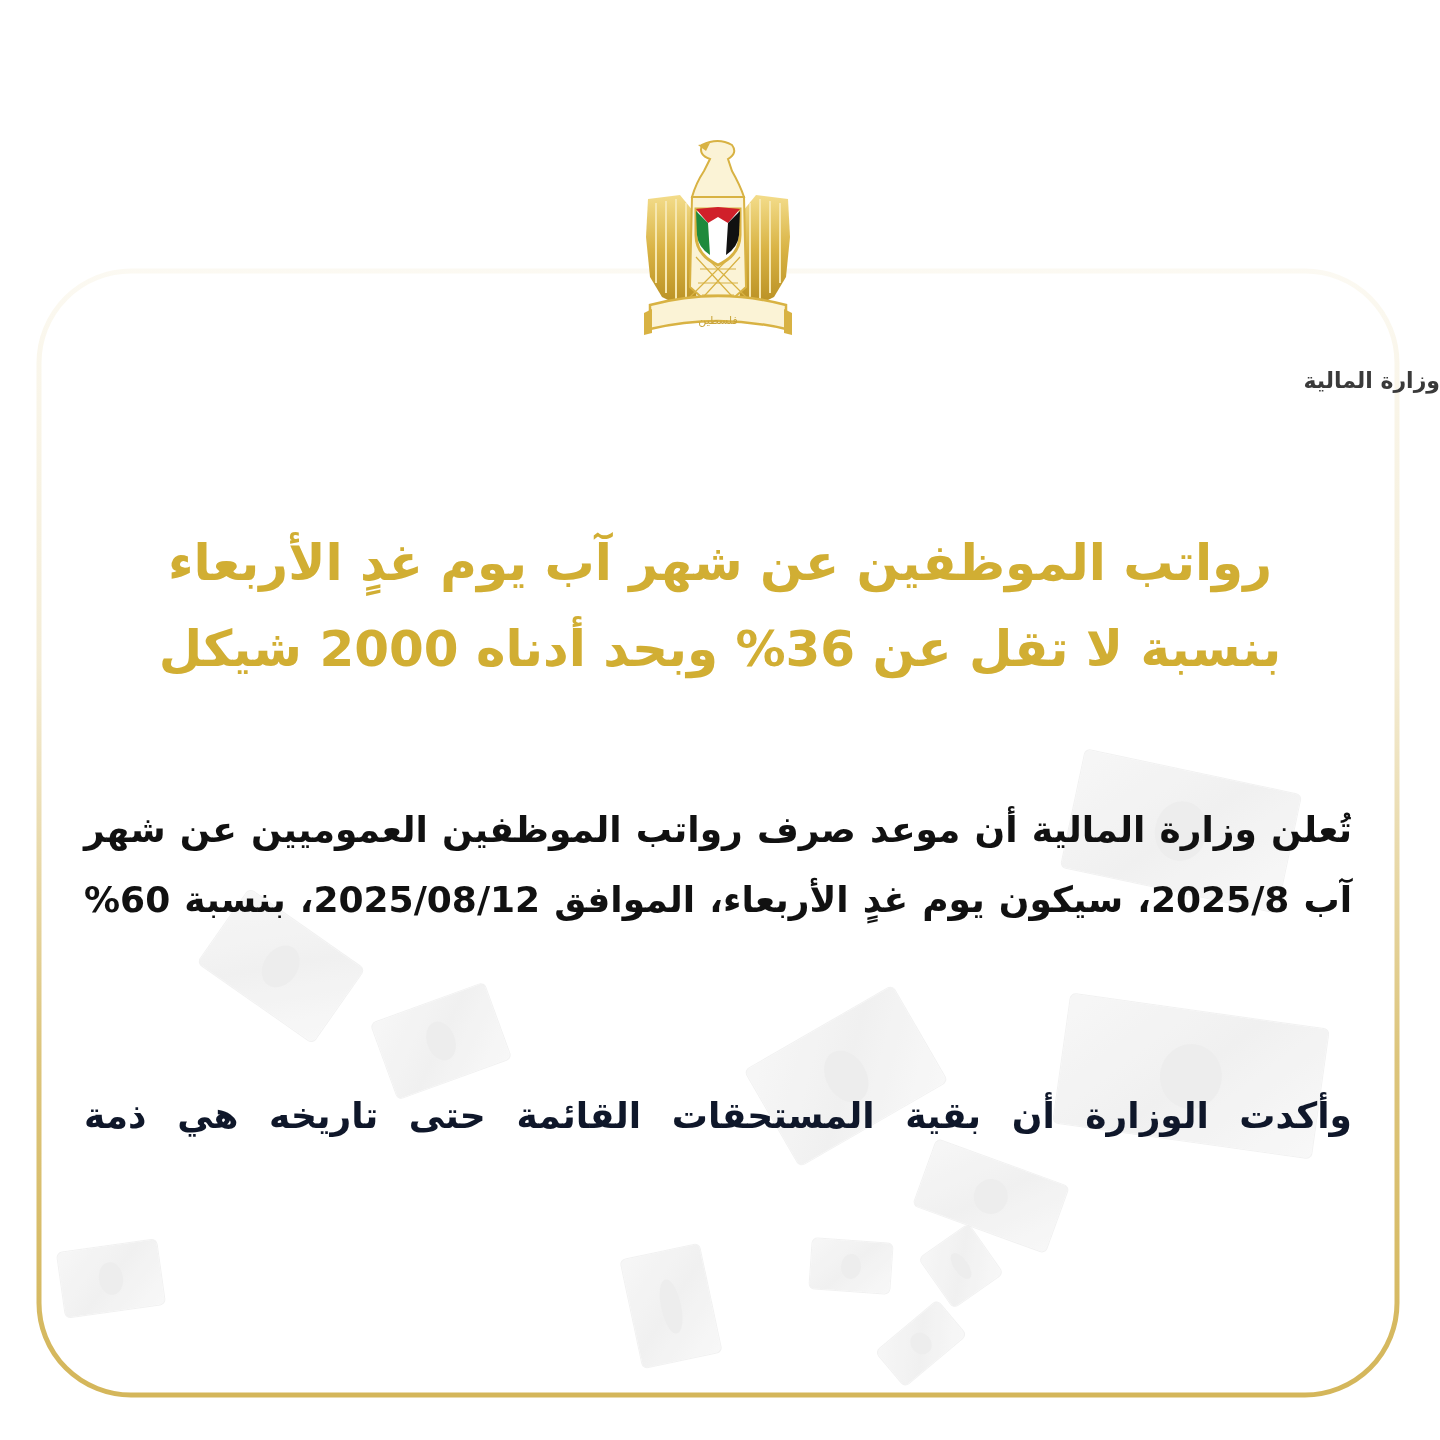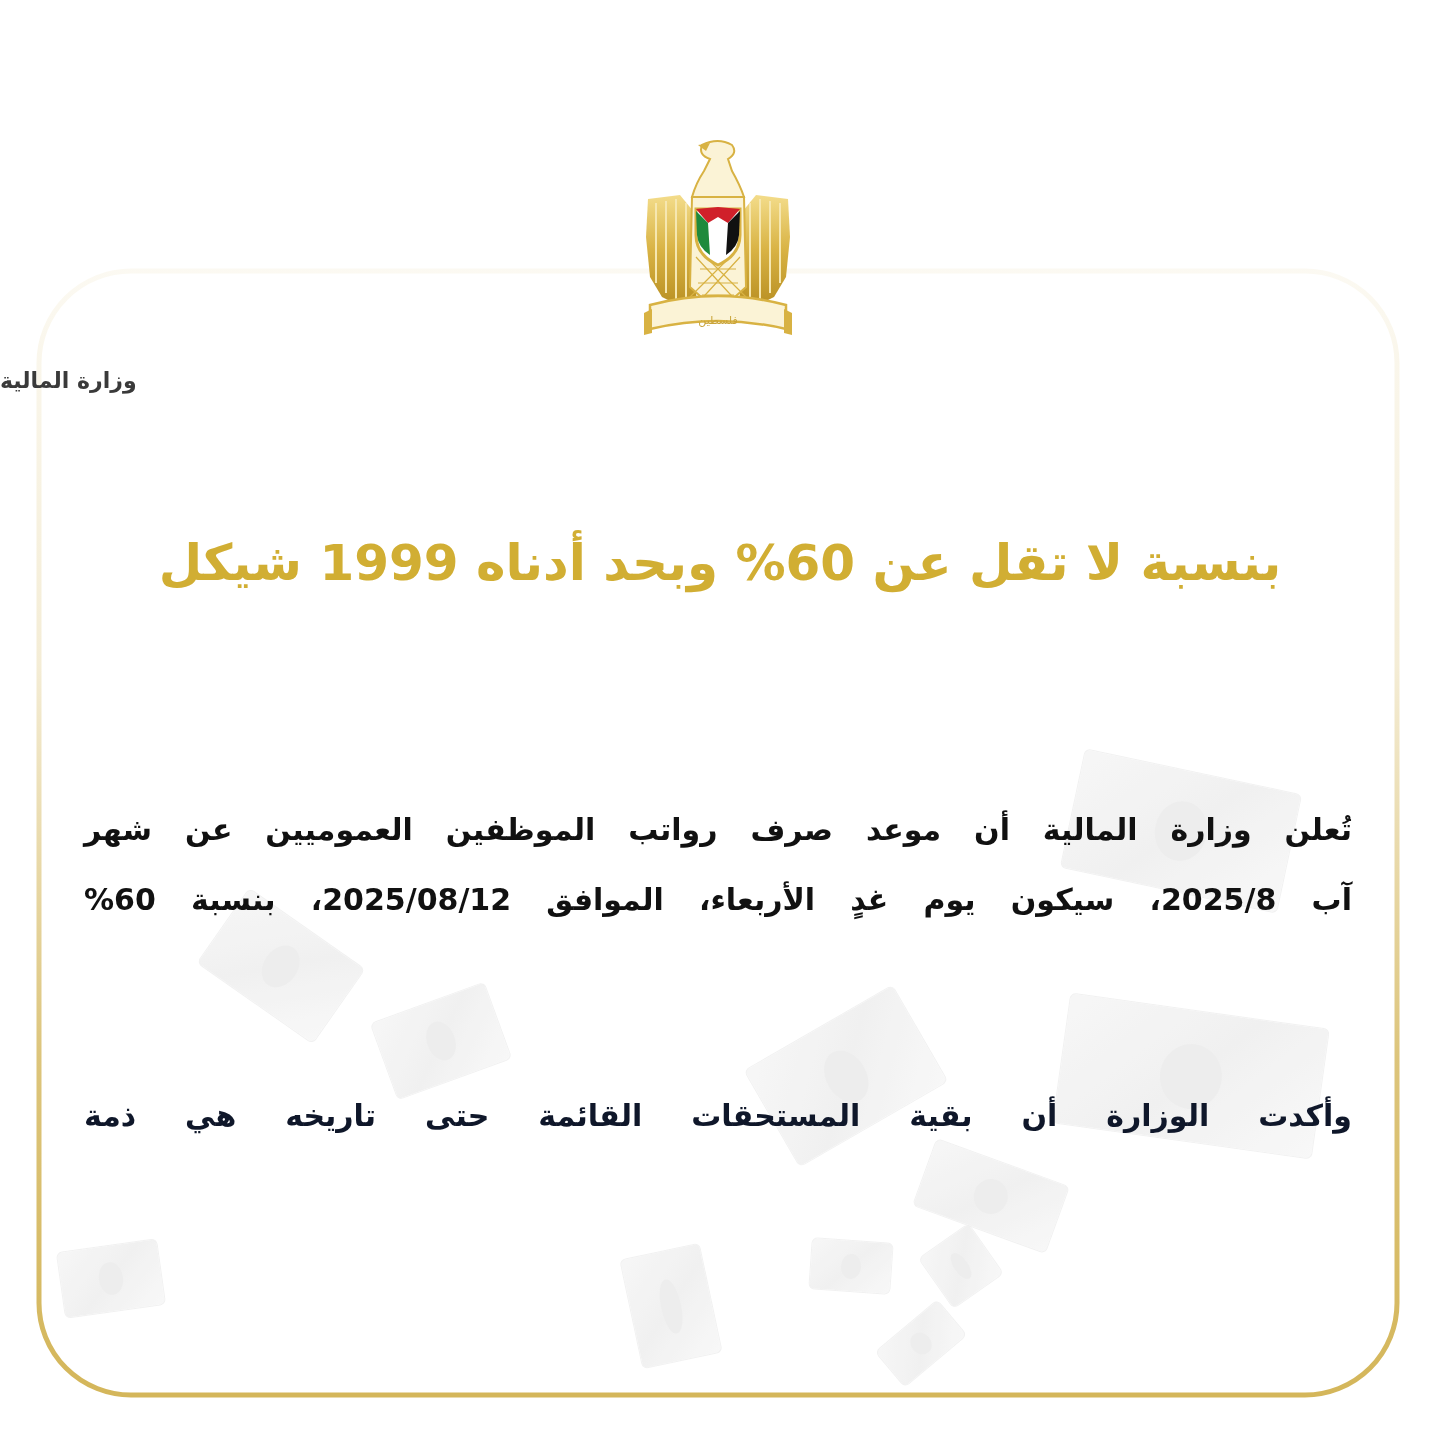--- a/index.html
+++ b/index.html
@@ -48,21 +48,21 @@
     left: 640px;
     top: 137px;
     width: 156px;
     height: 210px;
   }
   .ministry-name {
     position: absolute;
     left: 0;
     width: 1440px;
     top: 368px;
-    text-align: left;
+    text-align: right;
     font-size: 22px;
     font-weight: bold;
     color: #3a3a3a;
     direction: rtl;
   }
 
   .headline {
     position: absolute;
     left: 140px;
     width: 1160px;
@@ -78,21 +78,21 @@
 
   .body-text {
     position: absolute;
     left: 84px;
     width: 1268px;
     direction: rtl;
     text-align: justify;
     text-align-last: right;
     font-family: "DejaVu Sans", sans-serif;
     font-weight: bold;
-    font-size: 30px;
+    font-size: 36px;
     line-height: 70px;
     color: #111111;
   }
   .body-text .line { display: block; text-align: justify; text-align-last: justify; }
   .body-text .line.last { text-align-last: right; }
   .para1 { top: 795px; }
   .para2 { top: 1081px; }
 </style>
 </head>
 <body>
@@ -167,21 +167,22 @@
 
     <path d="M10 168 Q78 150 146 168 L146 192 Q78 176 10 192 Z" fill="#FBF3D6" stroke="#D8B243" stroke-width="2.5"></path>
     <path d="M4 176 L12 172 L12 196 L4 198 Z M152 176 L144 172 L144 196 L152 198 Z" fill="#D8B243"></path>
     <text x="78" y="187" font-size="11" fill="#C9A43A" text-anchor="middle" font-family="DejaVu Sans, sans-serif">فلسطين</text>
   </svg>
 </div>
 
 <div class="ministry-name" style="color: rgb(58, 58, 58);">وزارة المالية</div>
 
 <div class="headline">
-  <span class="line gold-text" style="color: rgb(209, 174, 51);">بنسبة لا تقل عن 60% وبحد أدناه 1999 شيكل</span>
+  <span class="line gold-text" style="color: rgb(209, 174, 51);">رواتب الموظفين عن شهر آب يوم غدٍ  الأربعاء</span>
+  <span class="line gold-text" style="color: rgb(209, 174, 51);">بنسبة لا تقل عن 36% وبحد أدناه 2000 شيكل</span>
 </div>
 
 <div class="body-text para1" style="color: rgb(17, 17, 17);">
   <span class="line">تُعلن وزارة المالية أن موعد صرف رواتب الموظفين العموميين عن شهر</span>
   <span class="line">آب 2025/8، سيكون يوم غدٍ  الأربعاء، الموافق 2025/08/12، بنسبة 60%</span>
 </div>
 
 <div class="body-text para2" style="color: #0f172a;">
   <span class="line">وأكدت الوزارة أن بقية المستحقات القائمة حتى تاريخه هي ذمة</span>
 </div>

